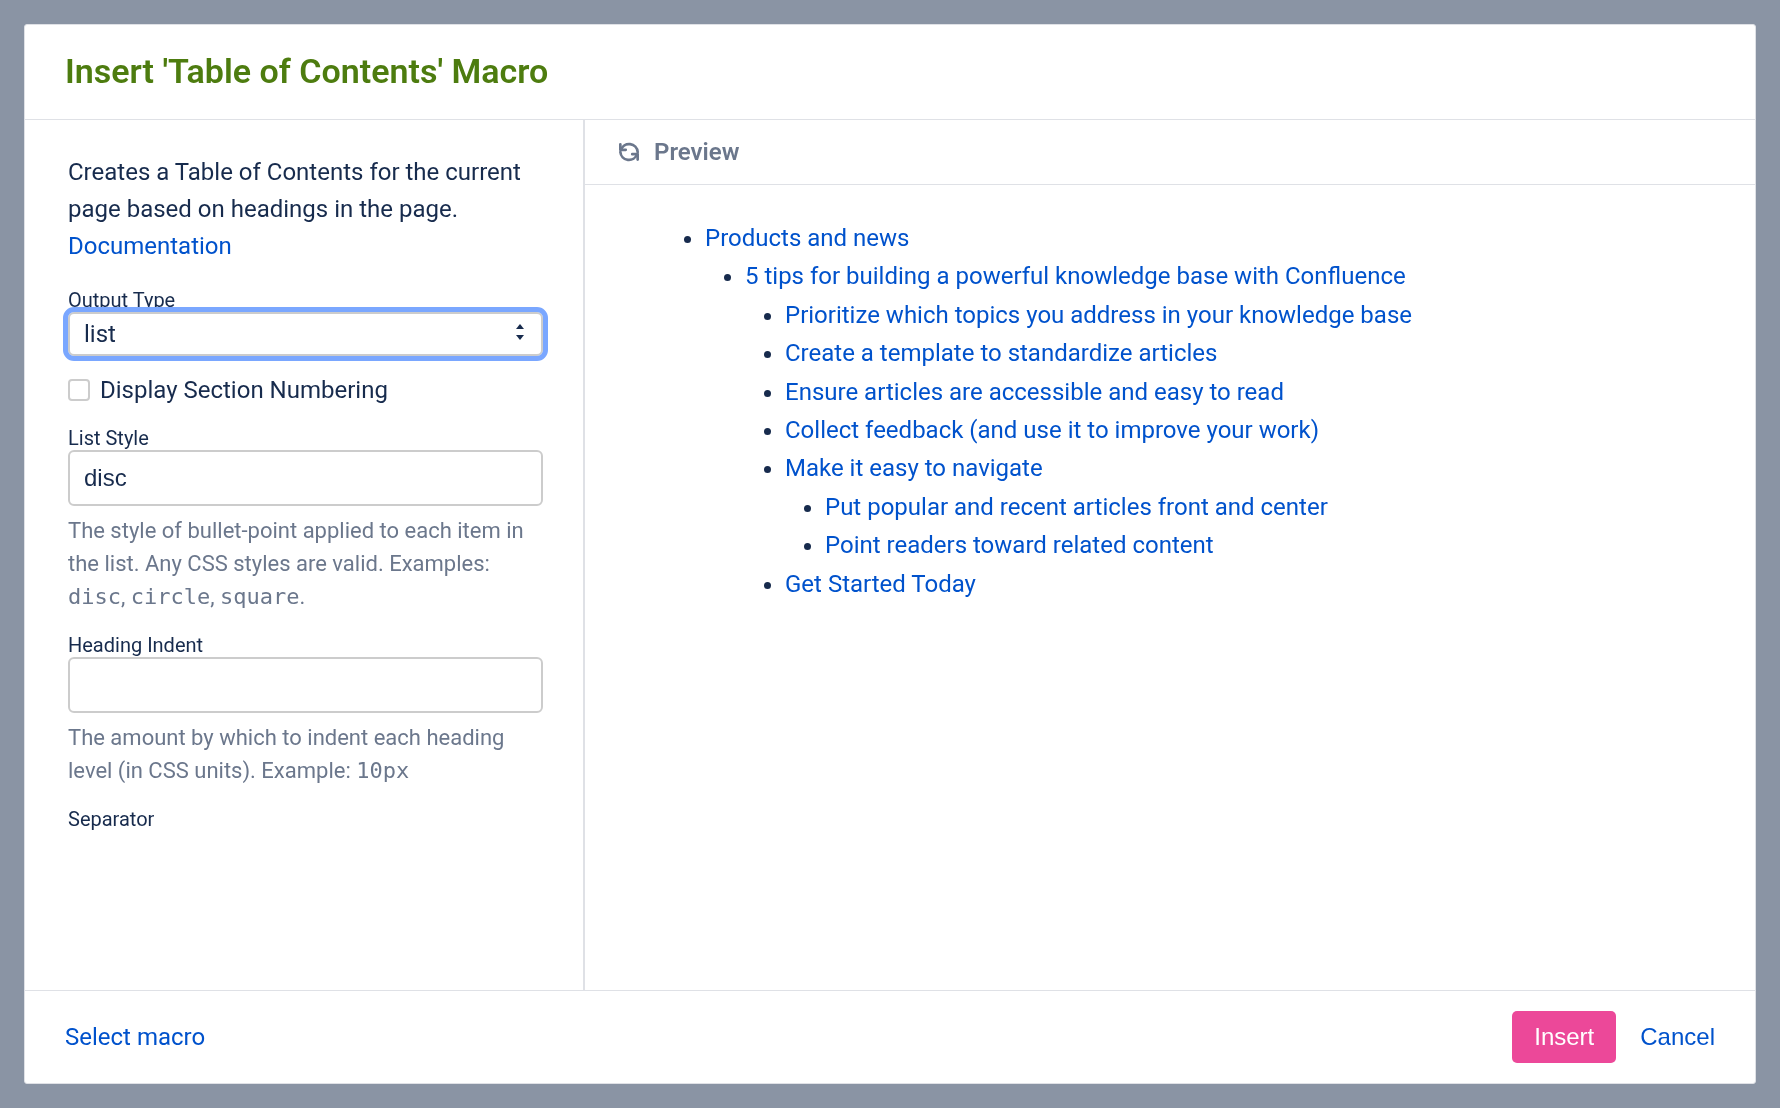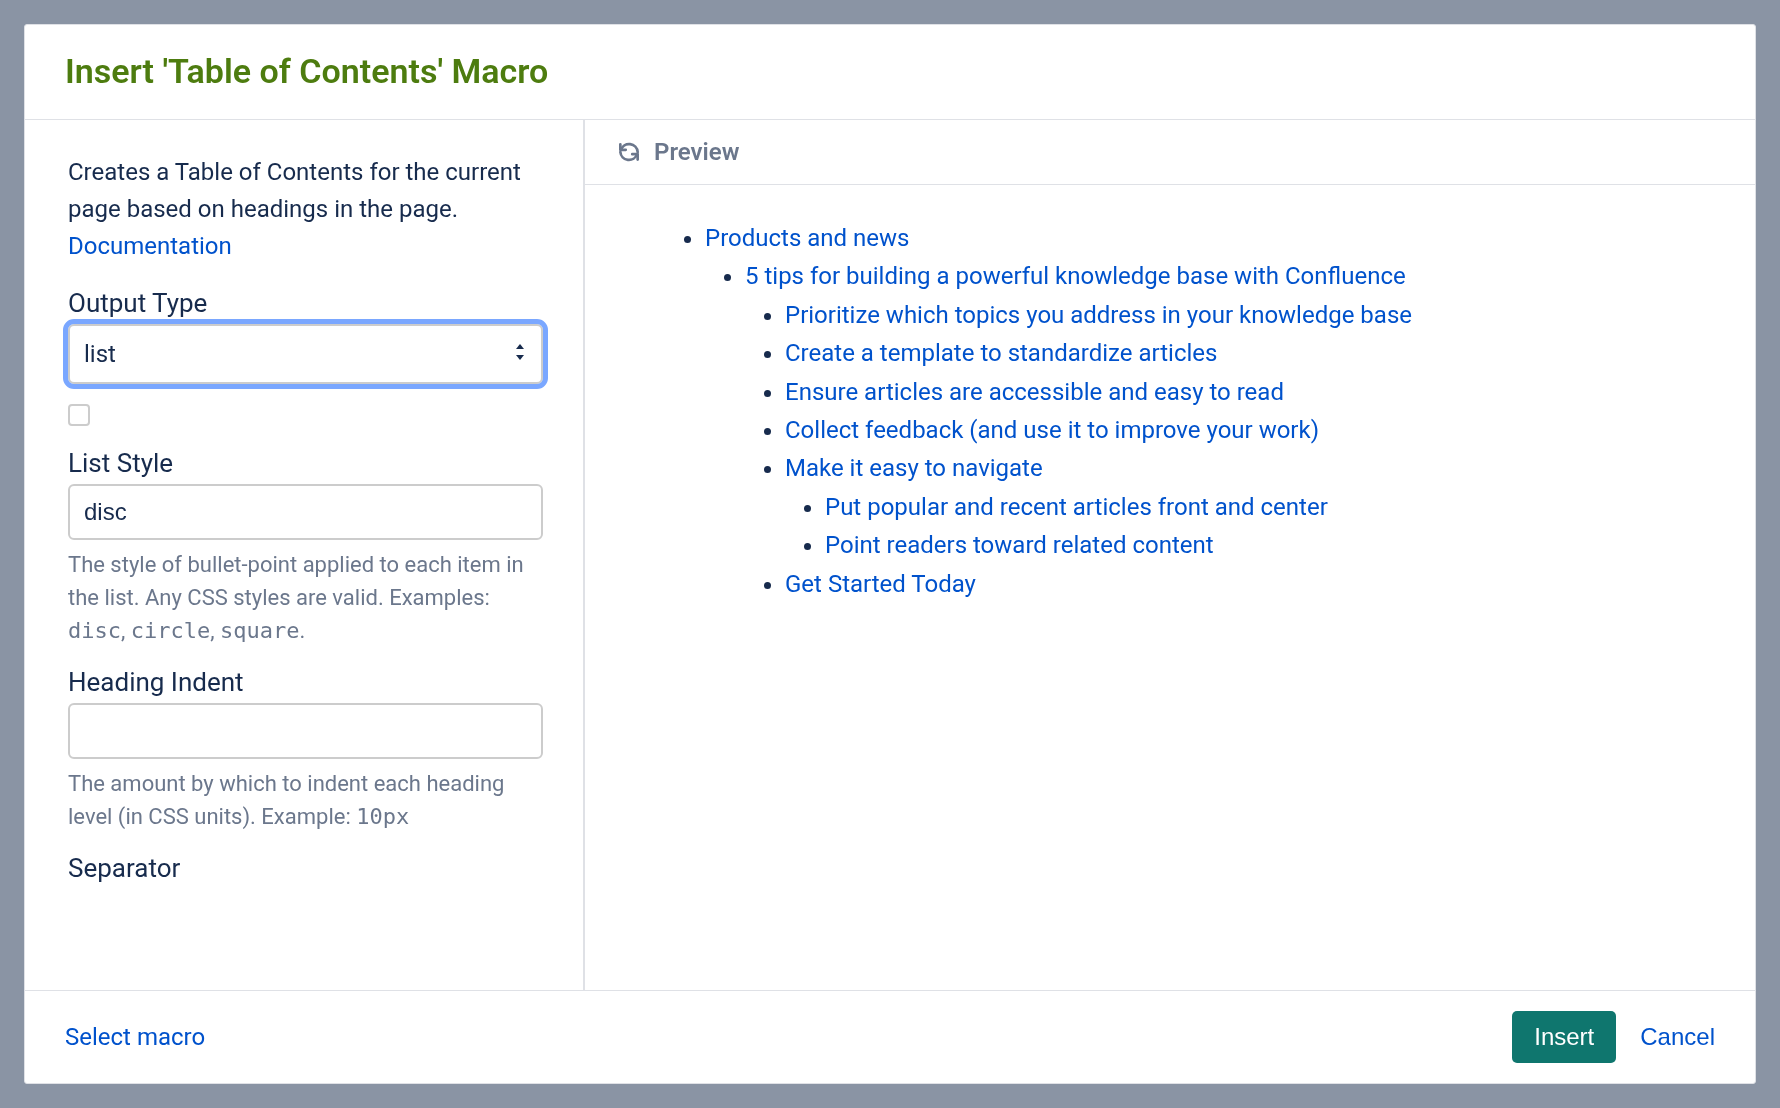--- a/index.html
+++ b/index.html
@@ -46,31 +46,30 @@
     line-height: 1.55;
     color: #172b4d;
     margin-bottom: 22px;
   }
   .doc-link {
     color: #0052cc;
     text-decoration: none;
   }
   .form-group { margin-bottom: 20px; }
   .form-label {
-    font-size: 26px;
+    font-size: 20px;
     color: #172b4d;
     display: block;
-    margin-bottom: 6px;
   }
   .select-wrapper {
     position: relative;
   }
   .select-highlight {
     width: 100%;
-    height: 60px;
+    height: 44px;
     border: 2px solid #ccc;
     outline: 5px solid #7aa7ff;
     border-radius: 6px;
     background: #fff;
     padding: 0 48px 0 14px;
     font-size: 24px;
     color: #172b4d;
     display: flex;
     align-items: center;
   }
@@ -165,21 +164,21 @@
     color: #0052cc;
     font-size: 24px;
     text-decoration: none;
   }
   .footer-right {
     display: flex;
     gap: 24px;
     align-items: center;
   }
   .btn-primary {
-    background: #0f766e;
+    background: #ec4899;
     color: #fff;
     border: none;
     border-radius: 5px;
     font-size: 24px;
     padding: 12px 22px;
     cursor: pointer;
   }
   .btn-link {
     background: none;
     border: none;
@@ -214,20 +213,21 @@
             <svg width="14" height="22" viewBox="0 0 14 22">
               <path d="M3 8 L7 3 L11 8 Z" fill="#172b4d"></path>
               <path d="M3 14 L7 19 L11 14 Z" fill="#172b4d"></path>
             </svg>
           </span>
         </div>
       </div>
 
       <div class="checkbox-row">
         <div class="checkbox"></div>
+        <span class="checkbox-label">Display Section Numbering</span>
       </div>
 
       <div class="form-group">
         <label class="form-label">List Style</label>
         <input type="text" class="text-input" value="disc" style="">
         <p class="help-text">
           <span>The style of bullet-point applied to each item in the list. Any CSS styles are valid. Examples: </span><code class="inline">disc</code><span>, </span><code class="inline">circle</code><span>, </span><code class="inline">square</code><span>.</span>
         </p>
       </div>
 

